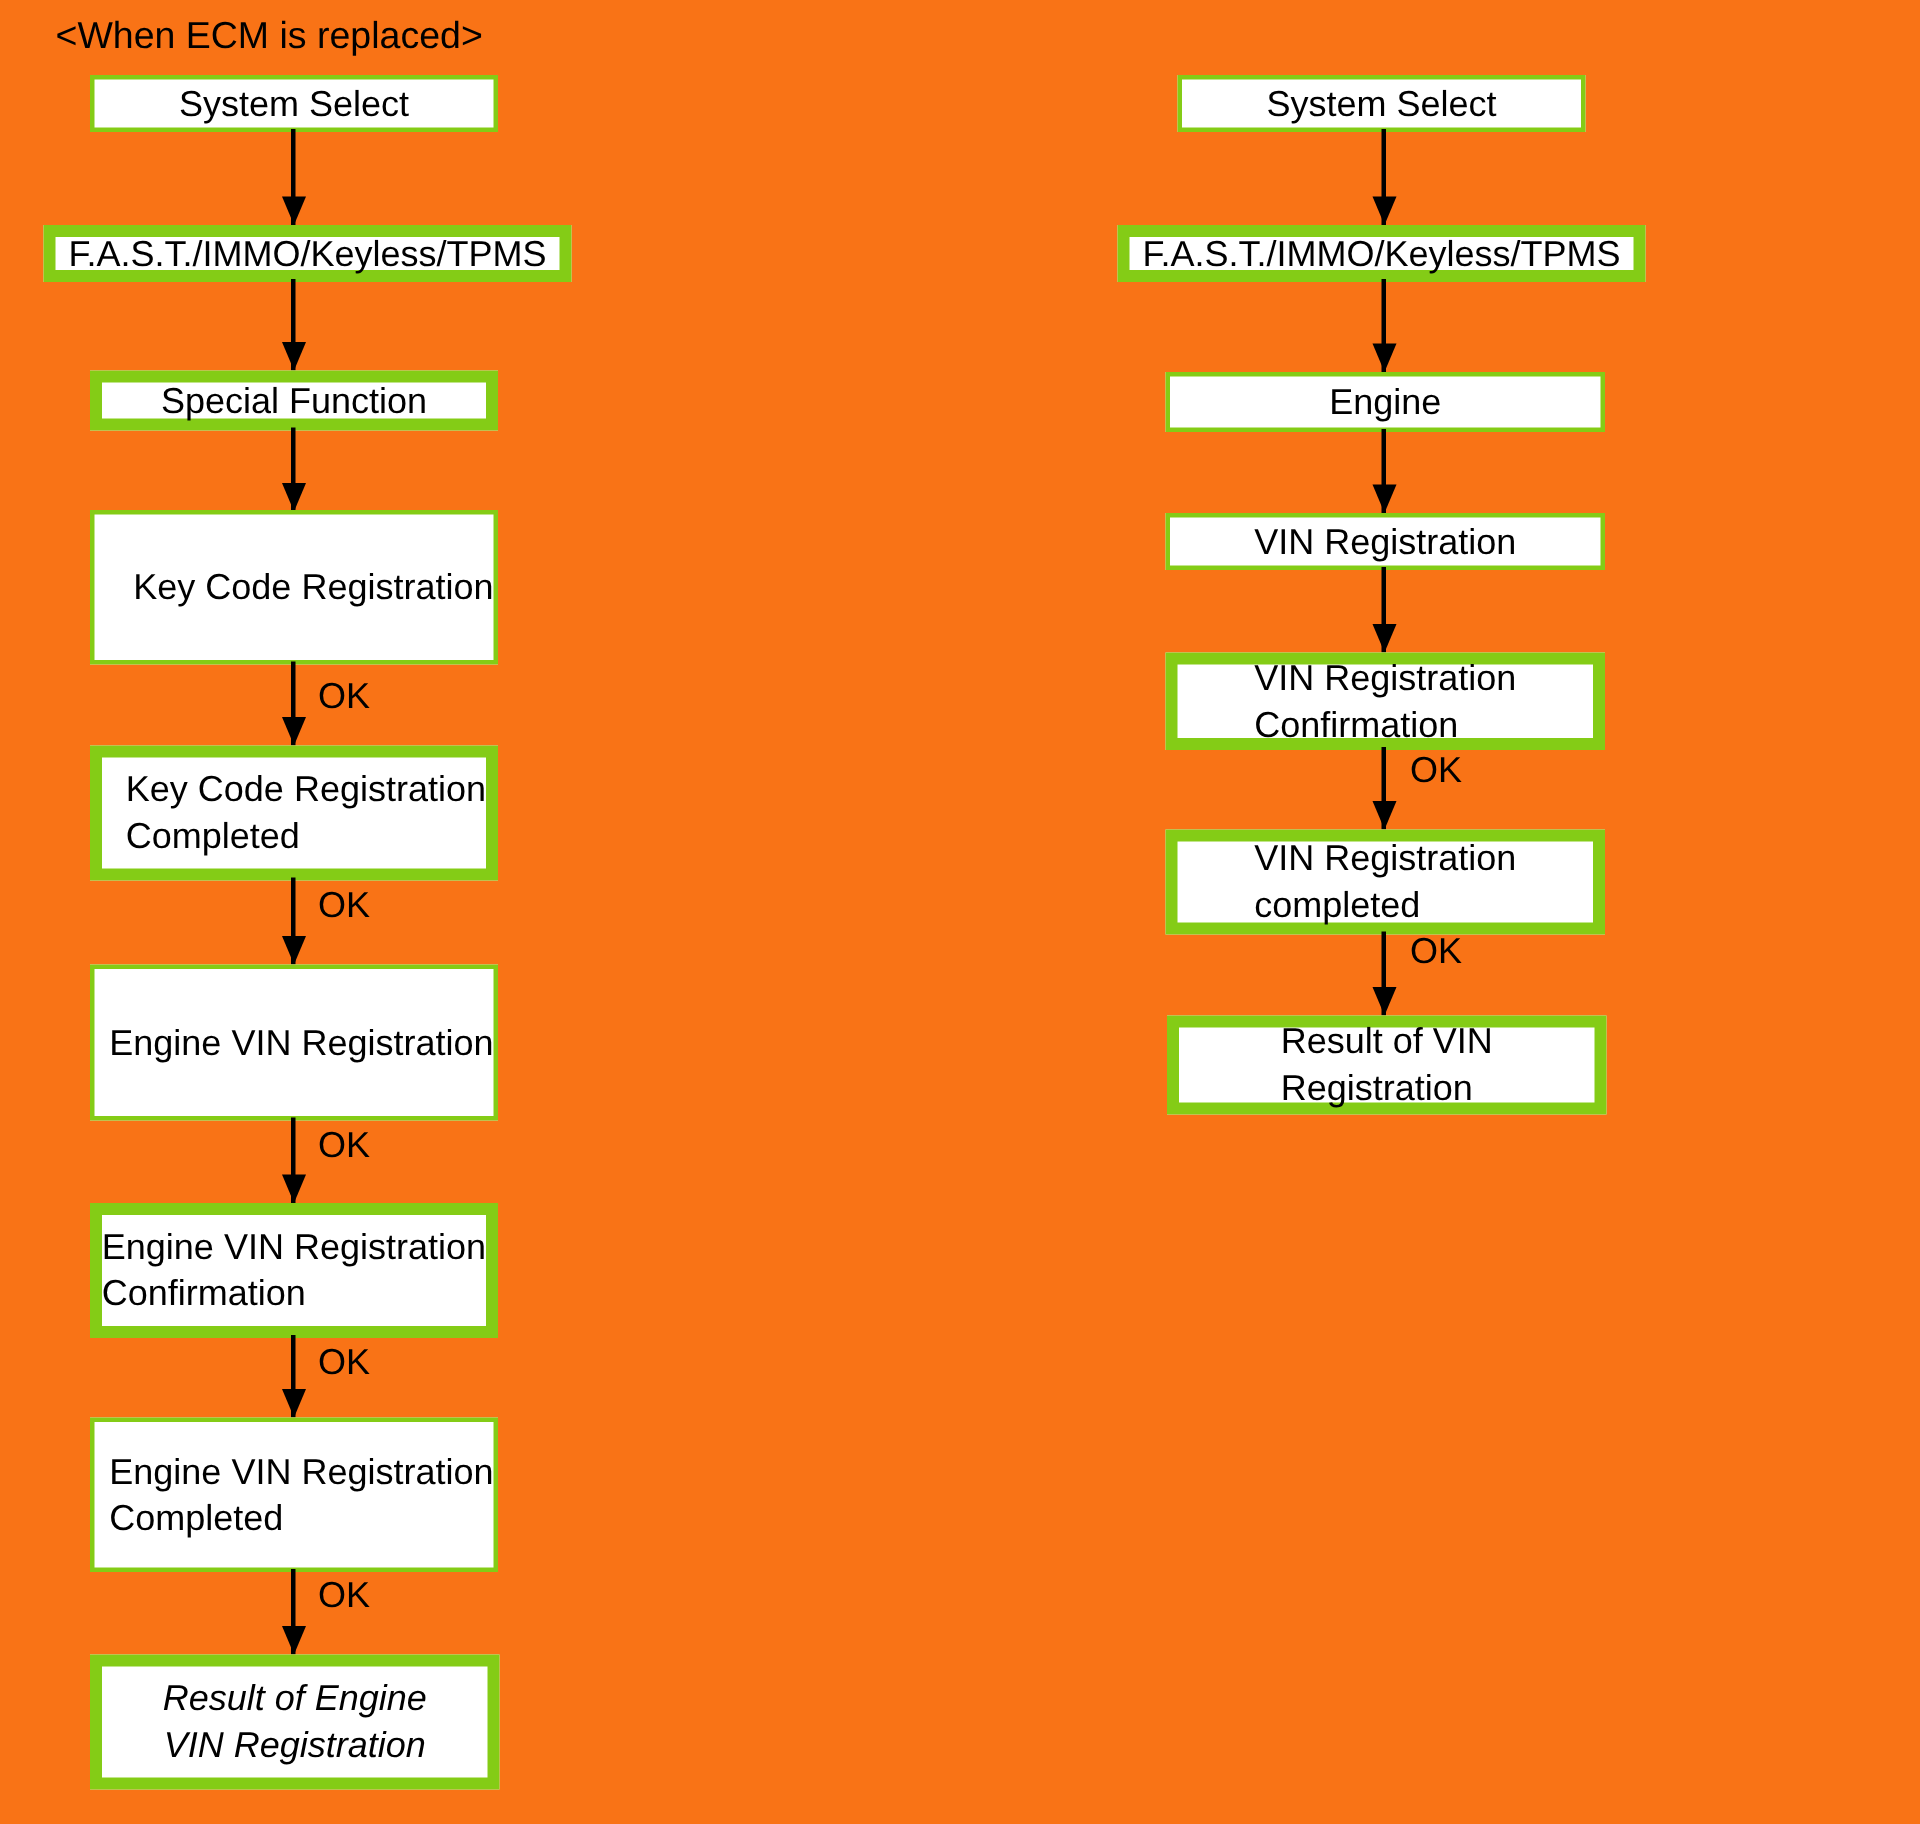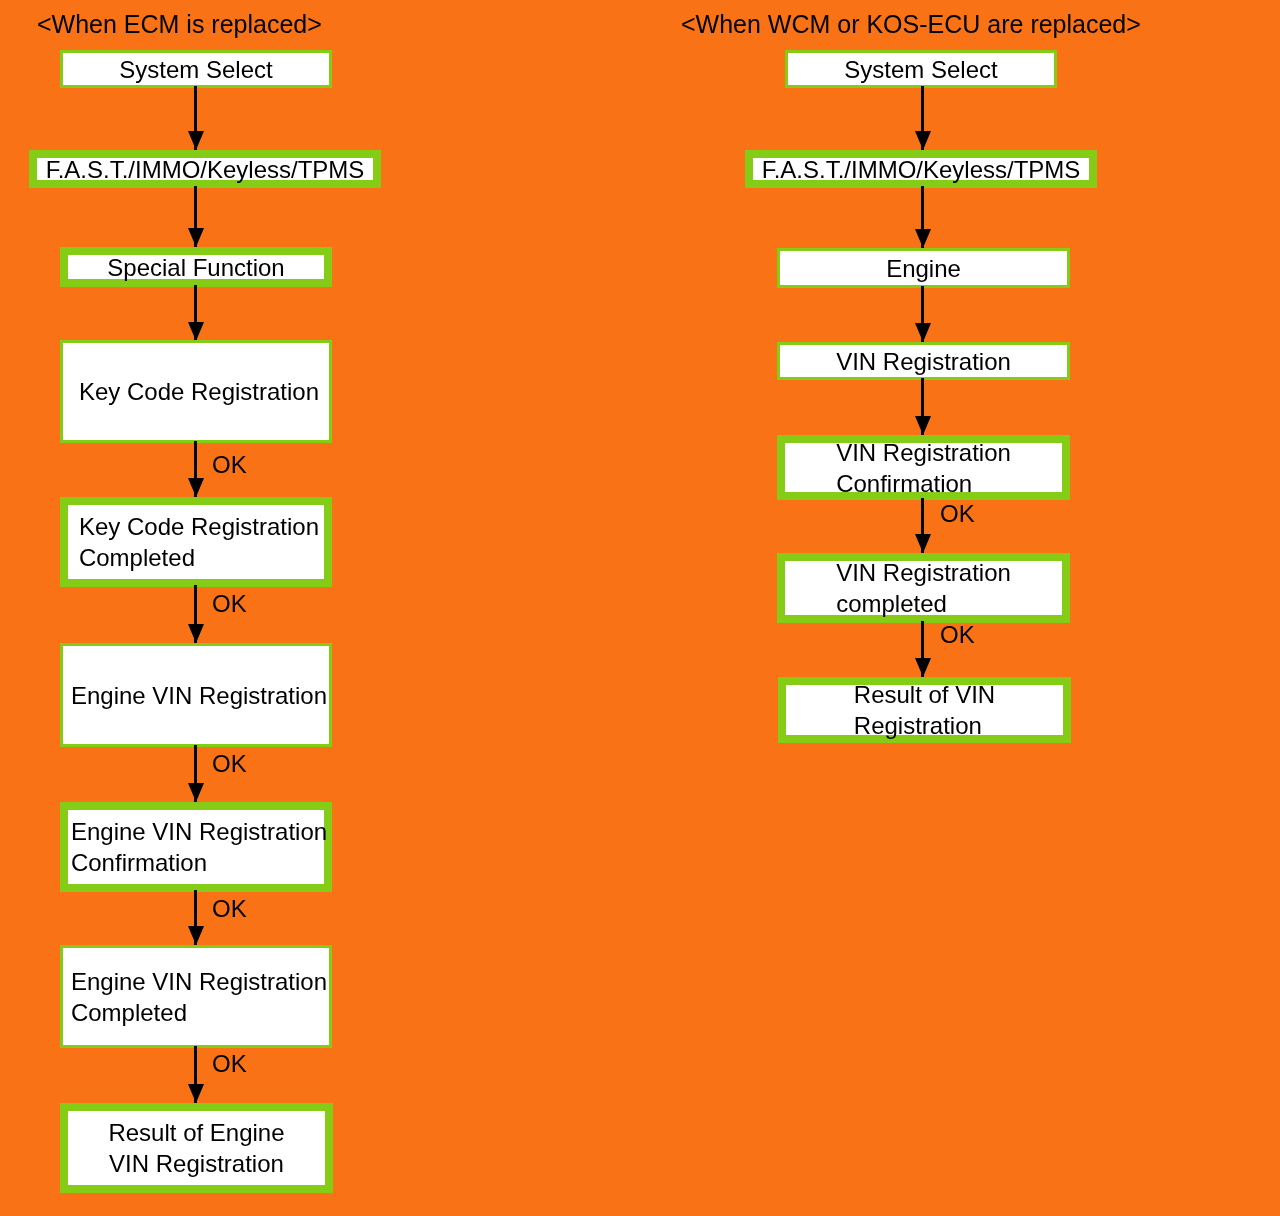--- a/index.html
+++ b/index.html
@@ -19,21 +19,21 @@
     box-sizing: border-box;
     border: 8px solid #84cc16;
     background: #fff;
     display: flex;
     align-items: center;
     font-size: 24px;
   }
   .box.thick { border-width: 3px; }
   .box.t-center { justify-content: center; }
   .box.t-center .lines { text-align: center; }
-  .box.t-left { justify-content: center; padding-left: 6px; }
+  .box.t-left { justify-content: flex-end; padding-left: 6px; }
   .box.t-left .lines { text-align: left; }
   .box.t-block { justify-content: center; }
   .box.t-block .lines { text-align: left; }
   .ln { line-height: 31px; white-space: nowrap; }
 
   .arrow { position: absolute; width: 3px; background: #000; }
   .arrow::after {
     content: "";
     position: absolute;
     left: 50%;
@@ -132,28 +132,27 @@
   <div class="box thick t-left" style="left:60px; top:945px; width:272px; height:103px;">
     <div class="lines">
       <div class="ln">Engine VIN Registration</div>
       <div class="ln">Completed</div>
     </div>
   </div>
 
   <div class="arrow" style="left:194px; top:1046px; height:57px;"></div>
   <span class="ok" style="left:212px; top:1051px;">OK</span>
 
-  <div class="box t-center" style="left:60px; top:1103px; width:273px; height:90px;">
+  <div class="box t-center" style="left:60px; top:1103px; width:273px; height:90px;font-style:italic;">
     <div class="lines">
       <div class="ln">Result of Engine</div>
       <div class="ln">VIN Registration</div>
     </div>
   </div>
 
-  <div class="flow-title" style="left:681px; top:10px;">&lt;When WCM or KOS-ECU are replaced&gt;</div>
 
   <div class="box thick t-center" style="left:785px; top:50px; width:272px; height:38px;">
     <div class="lines">
       <div class="ln">System Select</div>
     </div>
   </div>
 
   <div class="arrow" style="left:921px; top:86px; height:64px;"></div>
 
   <div class="box t-center" style="left:745px; top:150px; width:352px; height:38px;">

